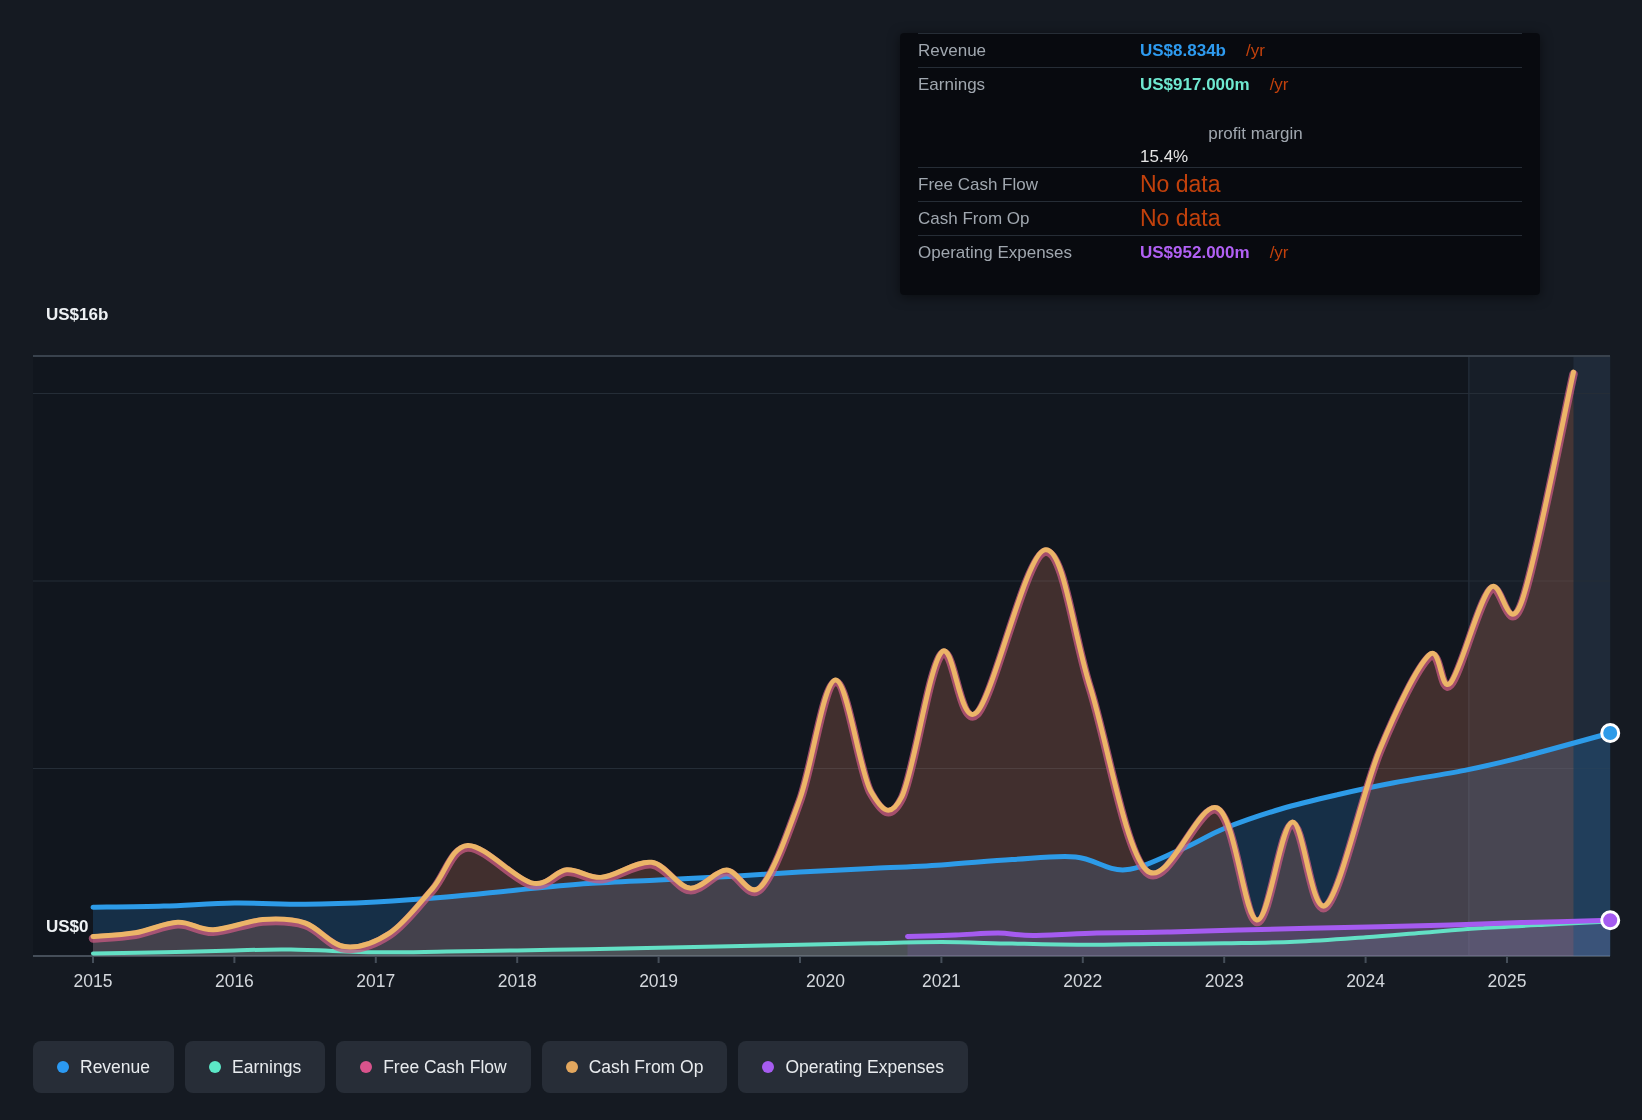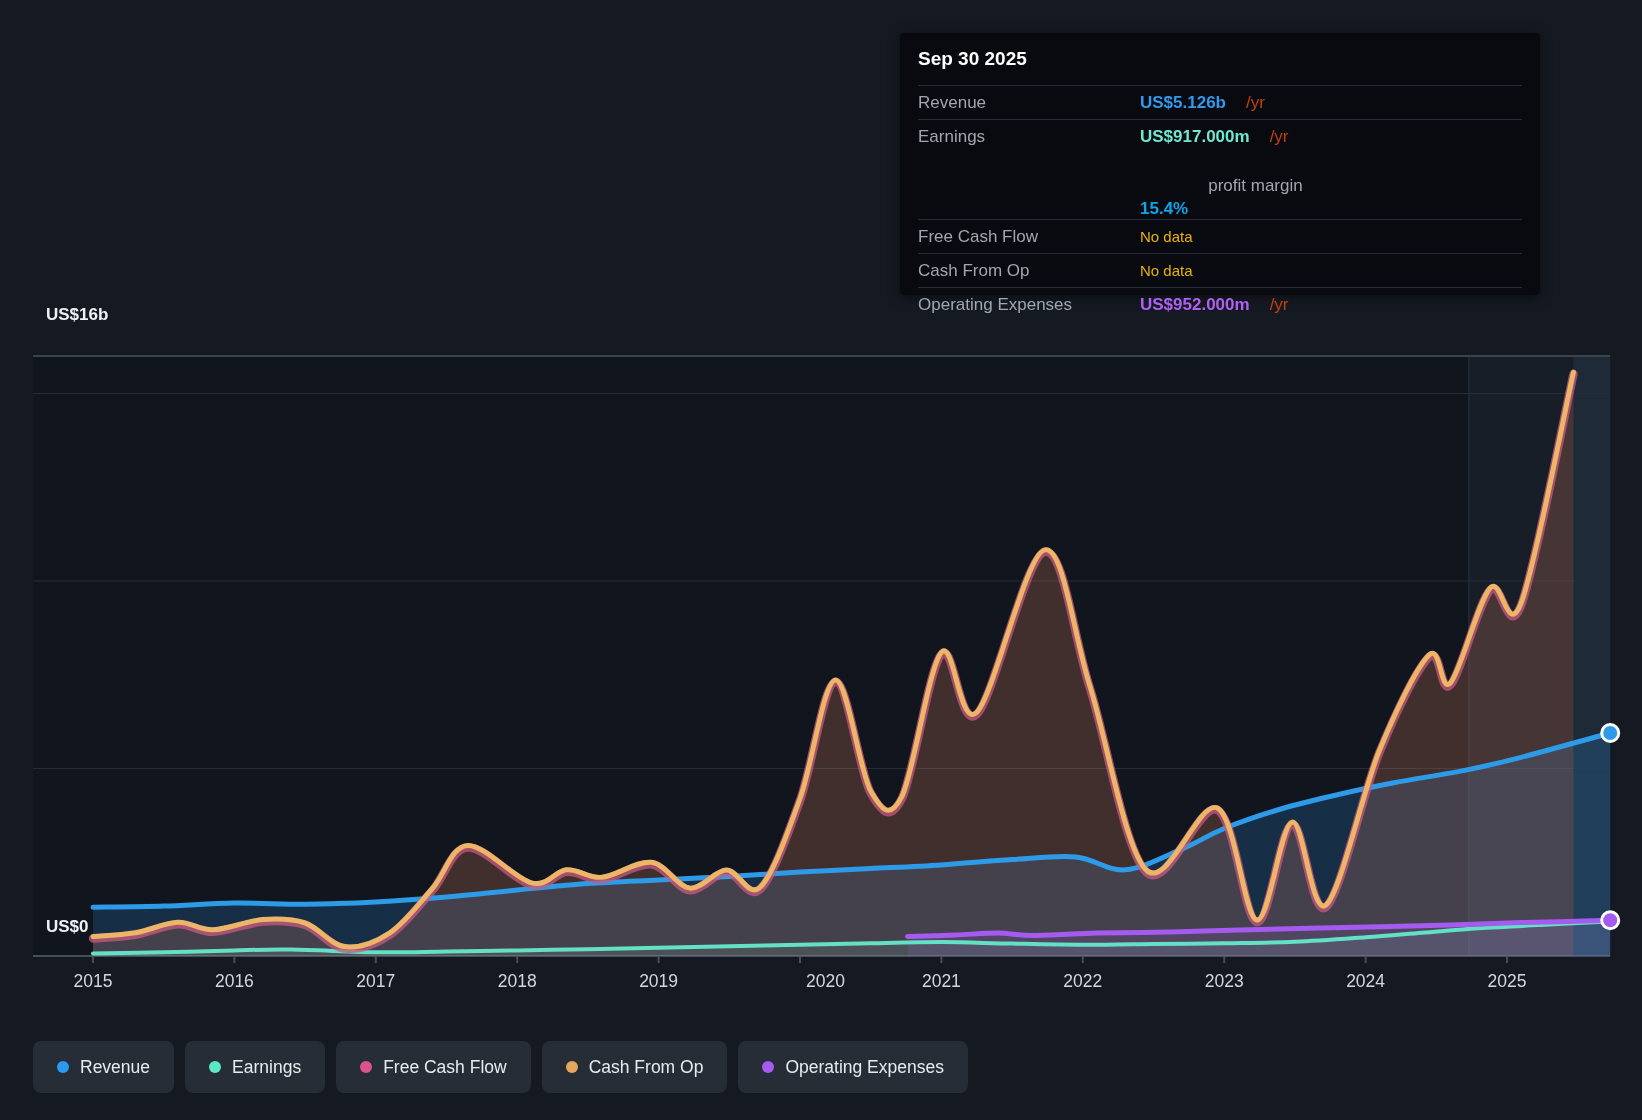--- a/index.html
+++ b/index.html
@@ -17,22 +17,22 @@
   
   .tooltip{position:absolute;left:900px;top:33px;width:640px;height:262px;box-sizing:border-box;
            background:rgba(8,10,14,0.97);border-radius:4px;padding:0 18px;
            box-shadow:0 2px 12px rgba(0,0,0,.5);}
   .tt-title{height:52px;line-height:52px;color:#ffffff;font-size:19px;font-weight:700;}
   .tt-row{display:flex;align-items:center;min-height:33px;border-top:1px solid #262d36;}
   .tt-row.sub{border-top:none;min-height:33px;}
   .tt-label{width:222px;color:#a0a7af;font-size:17px;flex:none;}
   .tt-value{font-size:17px;font-weight:700;}
   .tt-suffix{color:#c2410c;font-size:17px;font-weight:400;margin-left:20px;}
-  .tt-nodata{color:#eab308;font-size:15px;font-weight:400;}
-  .tt-extra-num{color:#0ea5e9;font-size:17px;font-weight:700;margin-top:46px;}
+  .tt-nodata{color:#c2410c;font-size:23px;font-weight:400;}
+  .tt-extra-num{color:#e5e5e5;font-size:17px;font-weight:400;margin-top:46px;}
   .tt-extra-txt{color:#a0a7af;font-size:17px;margin-left:20px;}
   
   .legend{position:absolute;left:33px;top:1041px;display:flex;gap:11px;}
   .pill{display:flex;align-items:center;gap:11px;background:#272d37;border-radius:8px;
         padding:0 24px;height:52px;cursor:pointer;}
   .dot{width:12px;height:12px;border-radius:50%;flex:none;}
   .pill-label{color:#e8ebee;font-size:17.5px;font-weight:500;}
 </style>
 </head>
 <body>
@@ -83,25 +83,24 @@
       <div class="xlabel" style="left: 658.6px;">2019</div>
       <div class="xlabel" style="left: 800px; text-align: right;">2020</div>
       <div class="xlabel" style="left: 941.4px;">2021</div>
       <div class="xlabel" style="left: 1082.8px;">2022</div>
       <div class="xlabel" style="left: 1224.2px;">2023</div>
       <div class="xlabel" style="left: 1365.6px;">2024</div>
       <div class="xlabel" style="left: 1507px;">2025</div>
     </div>
 
   <div class="tooltip">
-    <div class="tt-title">Sep 30 2025</div>
     <div id="tt-rows">
         <div class="tt-row">
           <span class="tt-label">Revenue</span>
-          <span class="tt-value" style="color: rgb(46, 155, 240);">US$5.126b</span>
+          <span class="tt-value" style="color: rgb(46, 155, 240);">US$8.834b</span>
           <span class="tt-suffix">/yr</span>
         </div>
         <div class="tt-row">
           <span class="tt-label">Earnings</span>
           <span class="tt-value" style="color: rgb(111, 232, 208);">US$917.000m</span>
           <span class="tt-suffix">/yr</span>
         </div>
         <div class="tt-row sub">
           <span class="tt-label"></span>
           <span class="tt-extra-num">15.4%</span>

